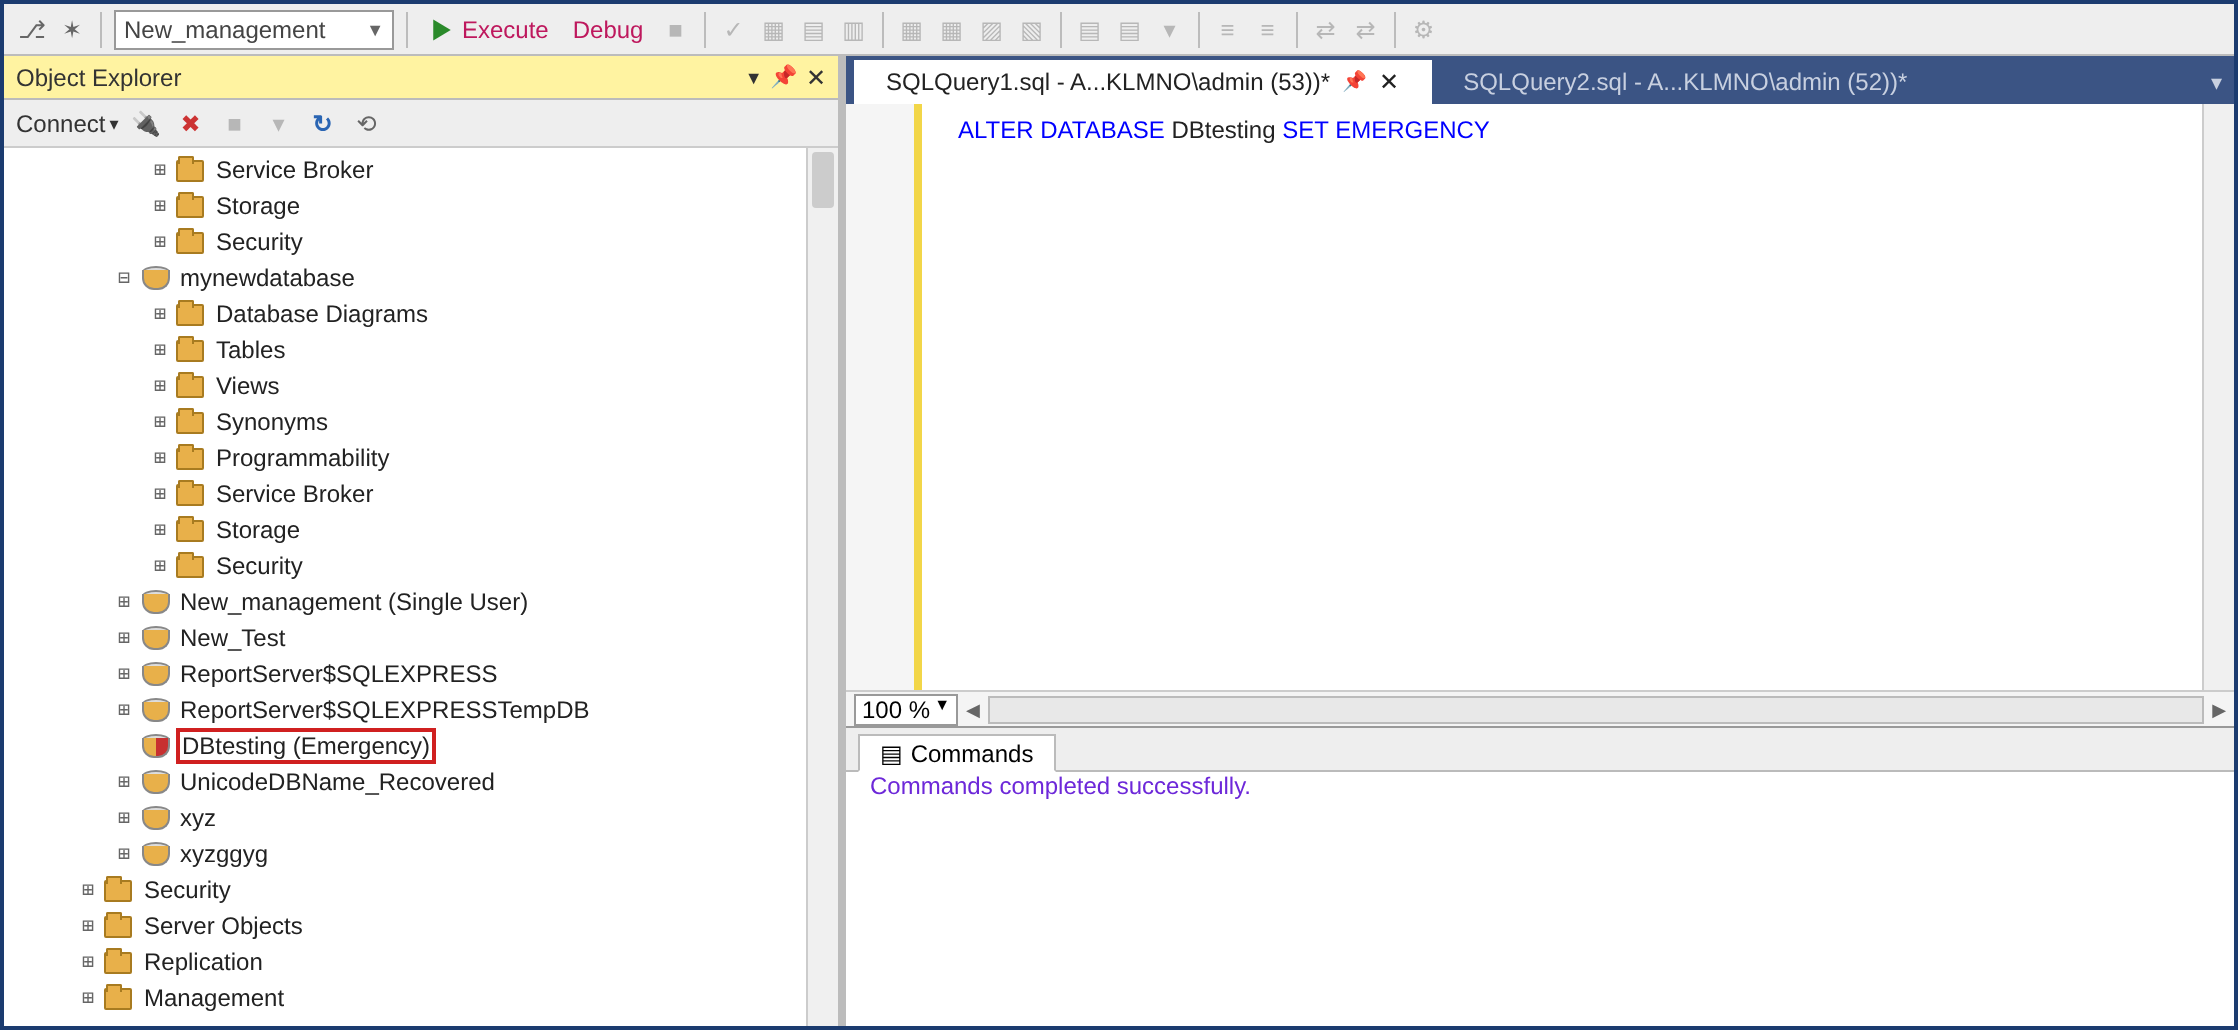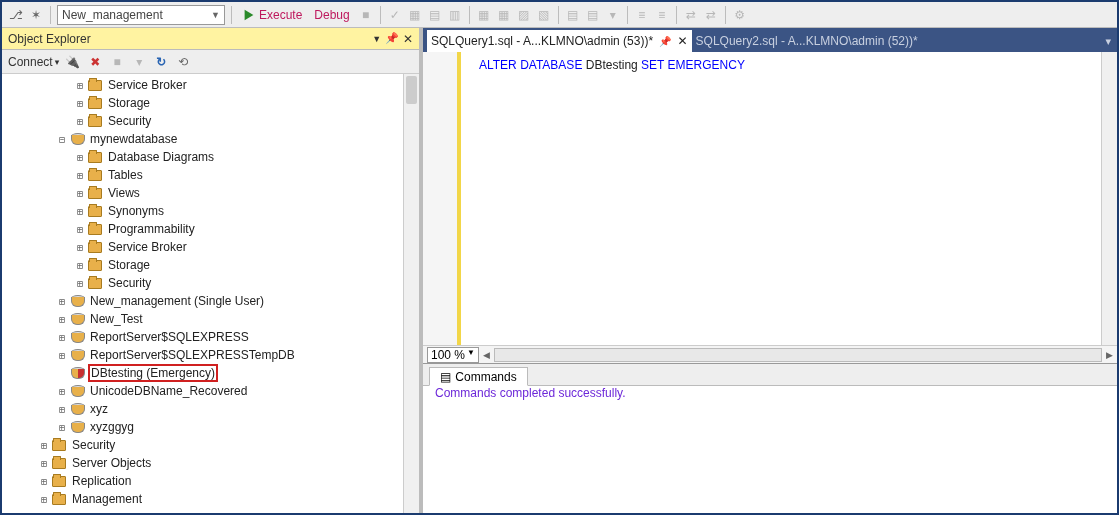--- a/index.html
+++ b/index.html
@@ -1,21 +1,21 @@
 <!DOCTYPE html>
 <html><head>
 <meta charset="utf-8">
 <style>
 * { box-sizing: border-box; margin: 0; padding: 0; font-family: "Segoe UI", Tahoma, sans-serif; font-size: 12px; }
 body { background: #fff; width: 1119px; height: 515px; border: 2px solid #1b3b6f; overflow: hidden; position: relative; }
 .toolbar-top { height: 26px; background: #eee; border-bottom: 1px solid #bcbcbc; display: flex; align-items: center; padding: 0 6px; gap: 4px; }
 .toolbar-top .sep { width: 1px; height: 18px; background: #bcbcbc; margin: 0 2px; }
 .tb-icon { width: 16px; height: 16px; display: inline-flex; align-items: center; justify-content: center; color: #666; cursor: pointer; }
 .tb-icon.disabled { opacity: 0.4; cursor: default; }
-.combo { height: 20px; width: 168px; border: 1px solid #999; background: #fff; display: flex; align-items: center; padding: 0 4px; color: #444; justify-content: space-between; }
+.combo { height: 20px; width: 140px; border: 1px solid #999; background: #fff; display: flex; align-items: center; padding: 0 4px; color: #444; justify-content: space-between; }
 .combo .chev { font-size: 9px; color: #666; }
 .exec-btn { display: flex; align-items: center; gap: 3px; color: #be185d; padding: 0 4px; }
 .main { display: flex; height: calc(100% - 26px); }
 .left-pane { width: 421px; display: flex; flex-direction: column; border-right: 4px solid #bcbcbc; }
 .oe-title { height: 22px; background: #fff3a1; border-bottom: 1px solid #bbb; display: flex; align-items: center; padding: 0 6px; justify-content: space-between; color: #333; font-weight: 400; }
 .oe-title .title-icons { display: flex; gap: 4px; align-items: center; }
 .oe-toolbar { height: 24px; background: #eee; border-bottom: 1px solid #ccc; display: flex; align-items: center; padding: 0 6px; gap: 6px; }
 .connect { color: #333; display: flex; align-items: center; gap: 2px; }
 .tree-wrap { flex: 1; overflow: auto; background: #fff; position: relative; }
 .tree { padding: 2px 0 8px 0; }
@@ -26,21 +26,21 @@
 .ic-db { width: 14px; height: 12px; margin-right: 4px; flex-shrink: 0; position: relative; }
 .ic-db::before { content: ""; position: absolute; top: 0; left: 1px; width: 12px; height: 4px; background: #ddd; border: 1px solid #888; border-radius: 50%; }
 .ic-db::after { content: ""; position: absolute; top: 2px; left: 1px; width: 12px; height: 9px; background: #e8b04a; border: 1px solid #888; border-top: none; border-radius: 0 0 6px 6px; }
 .ic-db.emergency::after { background: linear-gradient(90deg, #e8b04a 50%, #c83030 50%); }
 .lbl { color: #222; padding: 0 2px; }
 .highlighted { border: 2px solid #d02020; padding: 0 1px; }
 .scroll-v { position: absolute; right: 0; top: 0; bottom: 0; width: 16px; background: #f0f0f0; border-left: 1px solid #ccc; }
 .scroll-v .thumb { position: absolute; left: 2px; right: 2px; top: 2px; height: 28px; background: #ccc; border-radius: 2px; }
 .right-pane { flex: 1; display: flex; flex-direction: column; background: #fff; }
 .tab-bar { height: 24px; background: #3b5484; display: flex; align-items: flex-end; padding-left: 4px; }
-.tab { height: 22px; display: flex; align-items: center; padding: 0 4px; color: #c8d0e0; gap: 6px; font-size: 11px; }
+.tab { height: 22px; display: flex; align-items: center; padding: 0 16px; color: #c8d0e0; gap: 6px; font-size: 11px; }
 .tab.active { background: #fff; color: #222; }
 .tab .close-x { font-size: 12px; }
 .editor-wrap { flex: 1; display: flex; position: relative; }
 .editor-margin { width: 38px; background: #f5f5f5; border-right: 4px solid #f2d648; }
 .editor { flex: 1; padding: 6px 10px; font-family: Consolas, 'Courier New', monospace; font-size: 13px; }
 .tok-kw { color: #0000ff; }
 .tok-kw2 { color: #0000ff; }
 .tok-txt { color: #222; }
 .zoom-row { height: 18px; background: #f4f4f4; border-top: 1px solid #ccc; display: flex; align-items: center; padding: 0 4px; gap: 4px; }
 .zoom-combo { width: 52px; height: 16px; border: 1px solid #999; background: #fff; display: flex; align-items: flex-start; justify-content: space-between; padding: 0 3px; font-size: 11px; }

